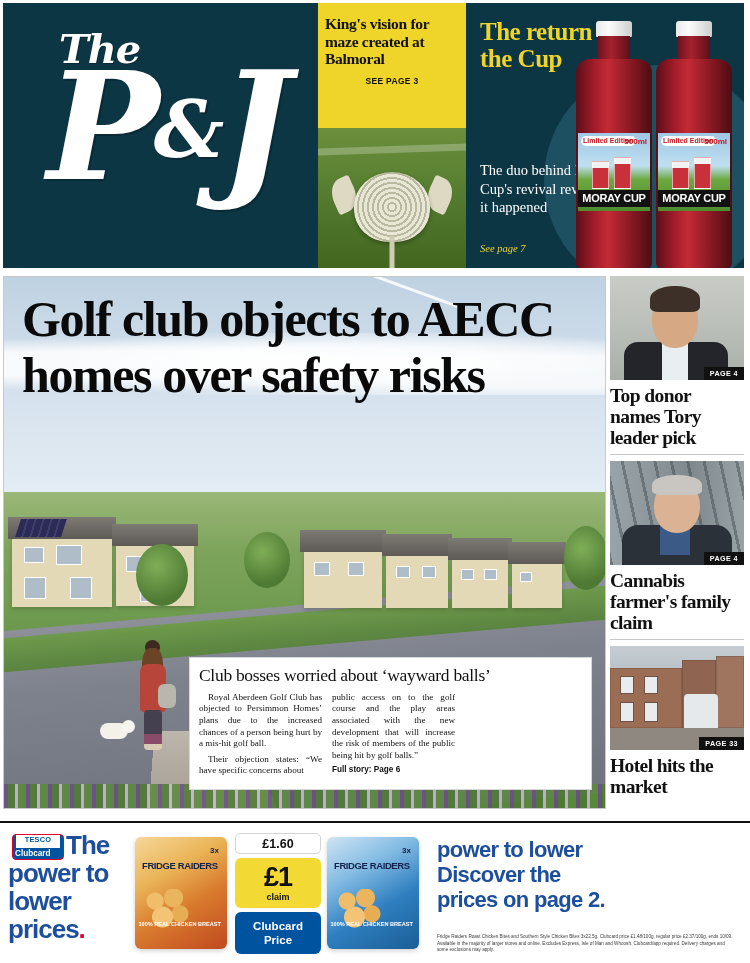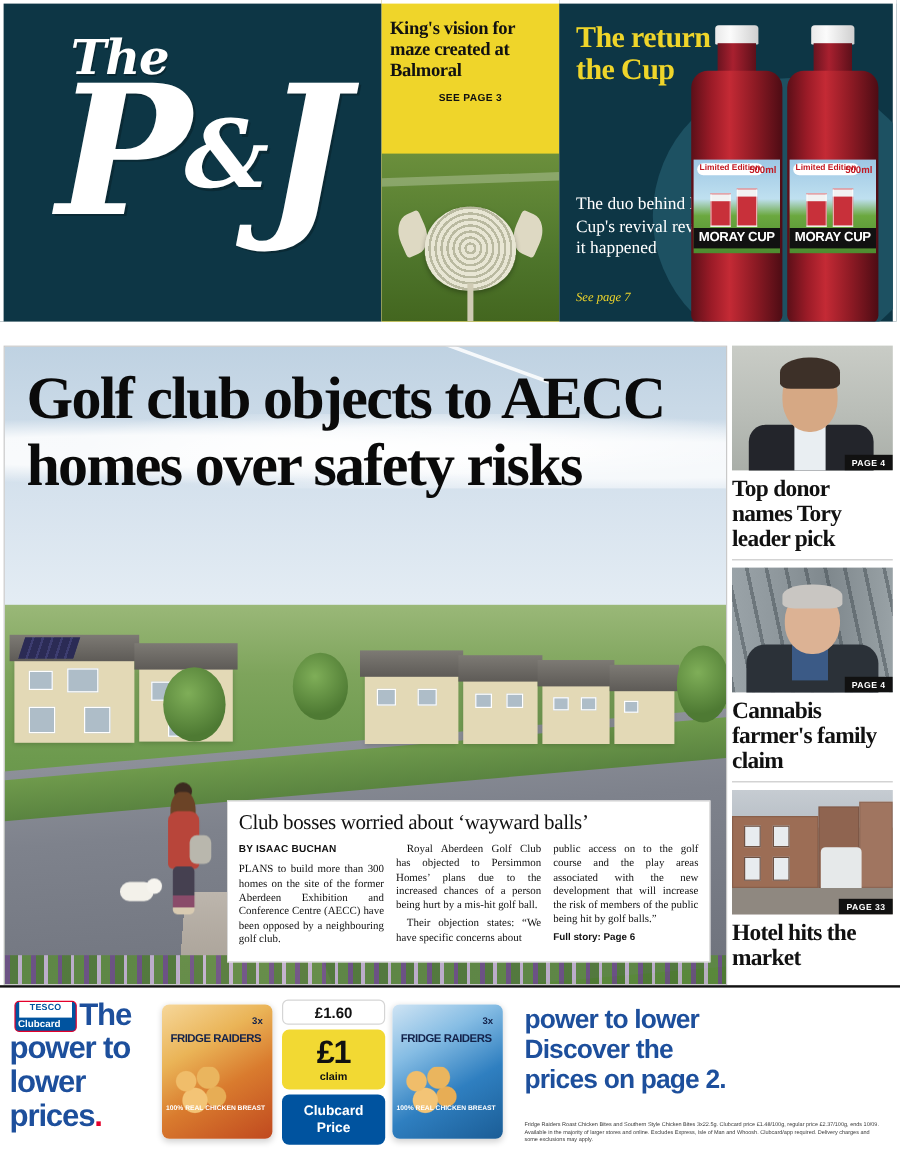--- a/index.html
+++ b/index.html
@@ -164,21 +164,21 @@
   .bottle .g1 { left:14px; }
   .bottle .g2 { left:36px; height:32px; bottom:22px; }
   .bottle .lab-name {
     position:absolute; left:0; bottom:4px; width:100%; height:17px;
     background:#111; color:#fff; text-align:center;
     font-family:"Liberation Sans", sans-serif; font-weight:700;
     font-size:11px; line-height:17px; letter-spacing:-.3px;
   }
 
   
-  .body-wrap { display:flex; width:750px; height:540px; padding:20px 3px 0 3px; }
+  .body-wrap { display:flex; width:750px; height:540px; padding:8px 3px 0 3px; }
 
   
   .lead {
     width:603px; height:533px; position:relative;
     border:1px solid #c9c9c9; overflow:hidden;
     background:linear-gradient(180deg,#cbd9e6 0%,#dce6ef 28%,#e8eef4 42%,#b9cfa0 52%,#8fae6f 62%,#6f8f52 100%);
   }
   .sky {
     position:absolute; left:0; top:0; width:100%; height:230px;
     background:linear-gradient(180deg,#bfd2e2 0%,#d3e0ec 45%,#e6eef5 100%);
@@ -556,24 +556,20 @@
         </div>
         <div class="flowers"></div>
       </div>
 
       <div class="headline">Golf club objects to AECC homes over safety risks</div>
 
       <div class="artbox">
         <div class="art-kicker">Club bosses worried about ‘wayward balls’</div>
         <div class="art-cols">
           <div class="art-col">
-            <div class="byline">BY ISAAC BUCHAN</div>
-            <div class="art-p">PLANS to build more than 300 homes on the site of the former Aberdeen Exhibition and Conference Centre (AECC) have been opposed by a neighbouring golf club.</div>
-          </div>
-          <div class="art-col">
             <div class="art-p indent">Royal Aberdeen Golf Club has objected to Persimmon Homes’ plans due to the increased chances of a person being hurt by a mis-hit golf ball.</div>
             <div class="art-p indent">Their objection states: “We have specific concerns about</div>
           </div>
           <div class="art-col">
             <div class="art-p">public access on to the golf course and the play areas associated with the new development that will increase the risk of members of the public being hit by golf balls.”</div>
             <div class="fullstory">Full story: Page 6</div>
           </div>
         </div>
       </div>
     </div>

